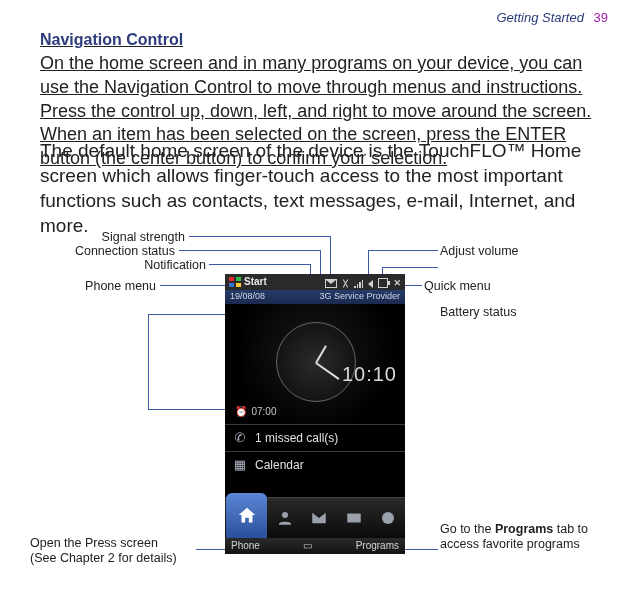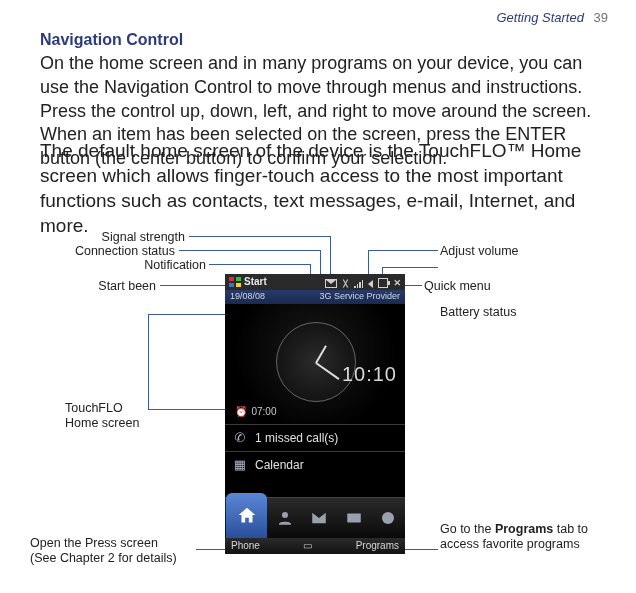--- a/index.html
+++ b/index.html
@@ -17,28 +17,28 @@
   .page-header {
     position: absolute;
     top: 10px;
     right: 28px;
     font-style: italic;
     color: #2c3b7a;
     font-size: 13px;
   }
   .page-header .num {
     font-style: normal;
-    color: #737373;
+    color: #a21caf;
     margin-left: 6px;
   }
   .section {
     position: absolute;
   }
   
-  .nav-block { left: 40px; top: 30px; width: 555px; }
+  .nav-block { left: 40px; top: 30px; width: 555px; text-decoration: underline; }
   .nav-title { color: #2c3b7a; font-weight: bold; font-size: 16px; margin: 0 0 2px 0; }
   .nav-body { color: #222; font-size: 18px; line-height: 1.32; }
 
   
   .hs-block { left: 0; top: 138px; width: 636px; }
   .hs-title {
     color: #2c3b7a; font-weight: bold; font-size: 20px;
     margin: 0 0 8px 0; padding-left: 8px;
   }
   .hs-title .num17 { margin-right: 6px; }
@@ -206,26 +206,22 @@
 
 <div class="section hs-block">
   <div class="hs-body">The default home screen of the device is the TouchFLO™ Home screen which allows finger-touch access to the most important functions such as contacts, text messages, e-mail, Internet, and more.</div>
 </div>
 
 <div class="diagram">
 
   <div class="label" style="left:185px;top:2px;text-align:right;width:0;direction:rtl;"><span style="direction:ltr;unicode-bidi:bidi-override;">Signal strength</span></div>
   <div class="label" style="left:175px;top:16px;text-align:right;width:0;direction:rtl;"><span style="direction:ltr;unicode-bidi:bidi-override;text-align:right;">Connection status</span></div>
   <div class="label" style="left:206px;top:30px;text-align:right;width:0;direction:rtl;"><span style="direction:ltr;unicode-bidi:bidi-override;">Notification</span></div>
-  <div class="label" style="left:156px;top:51px;text-align:right;width:0;direction:rtl;"><span style="direction:ltr;unicode-bidi:bidi-override;">Start been</span></div>
-
-  <div class="label" style="left:65px;top:173px;">
-    <span>TouchFLO</span><br>
-    <span>Home screen</span>
-  </div>
+  <div class="label" style="left:156px;top:51px;text-align:right;width:0;direction:rtl;"><span style="direction:ltr;unicode-bidi:bidi-override;">Phone menu</span></div>
+
 
   <div class="label" style="left:30px;top:308px;white-space:normal;width:180px;">
     <span>Open the Press screen</span><br>
     <span>(See Chapter 2 for details)</span>
   </div>
 
   <div class="label" style="left:440px;top:16px;">Adjust volume</div>
   <div class="label" style="left:440px;top:33px;margin-top:44px;">Battery status</div>
   <div class="label" style="left:424px;top:51px;">Quick menu</div>
 

